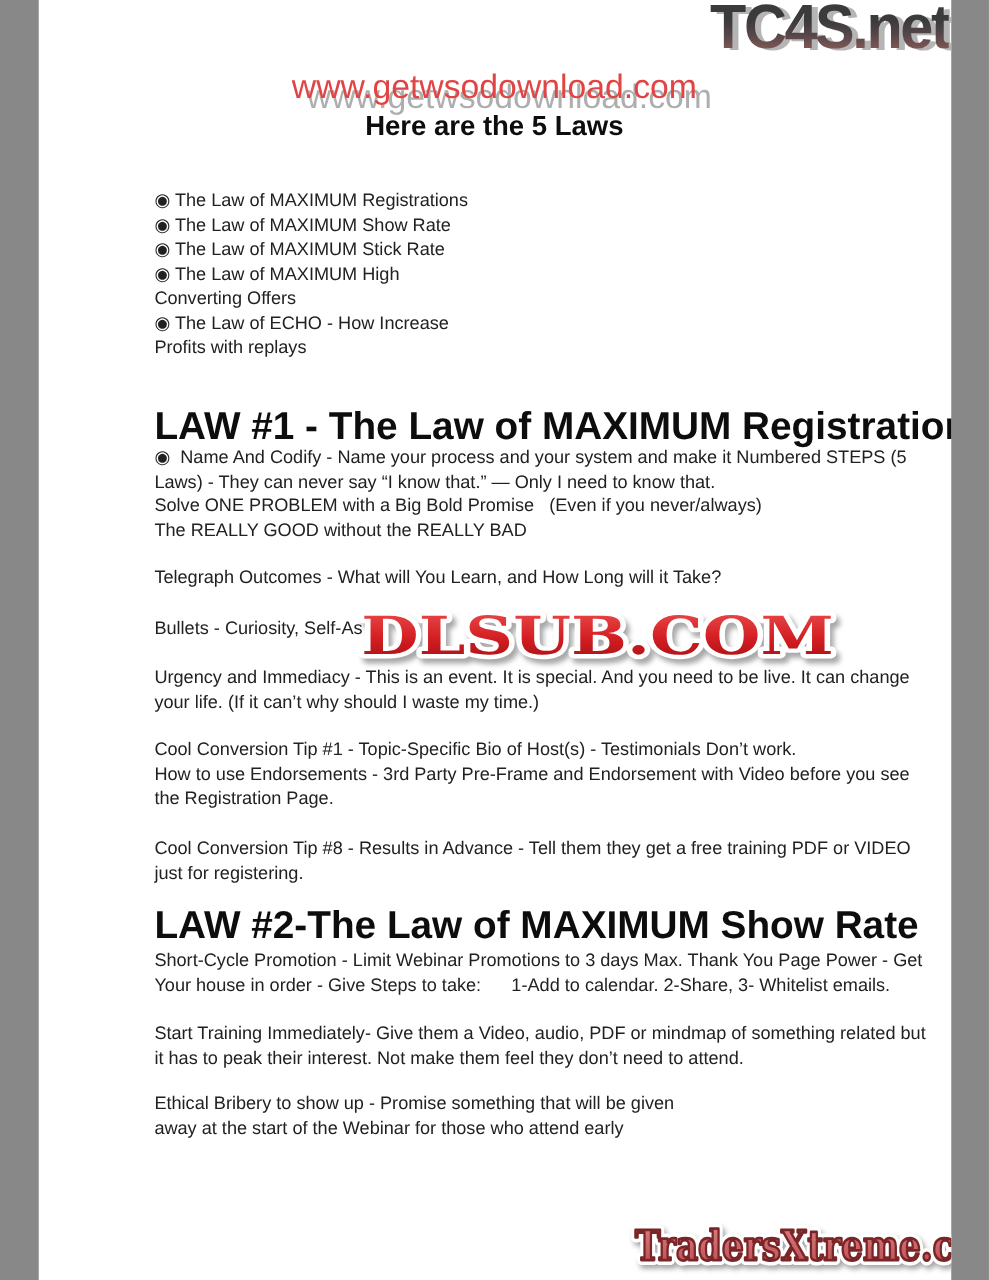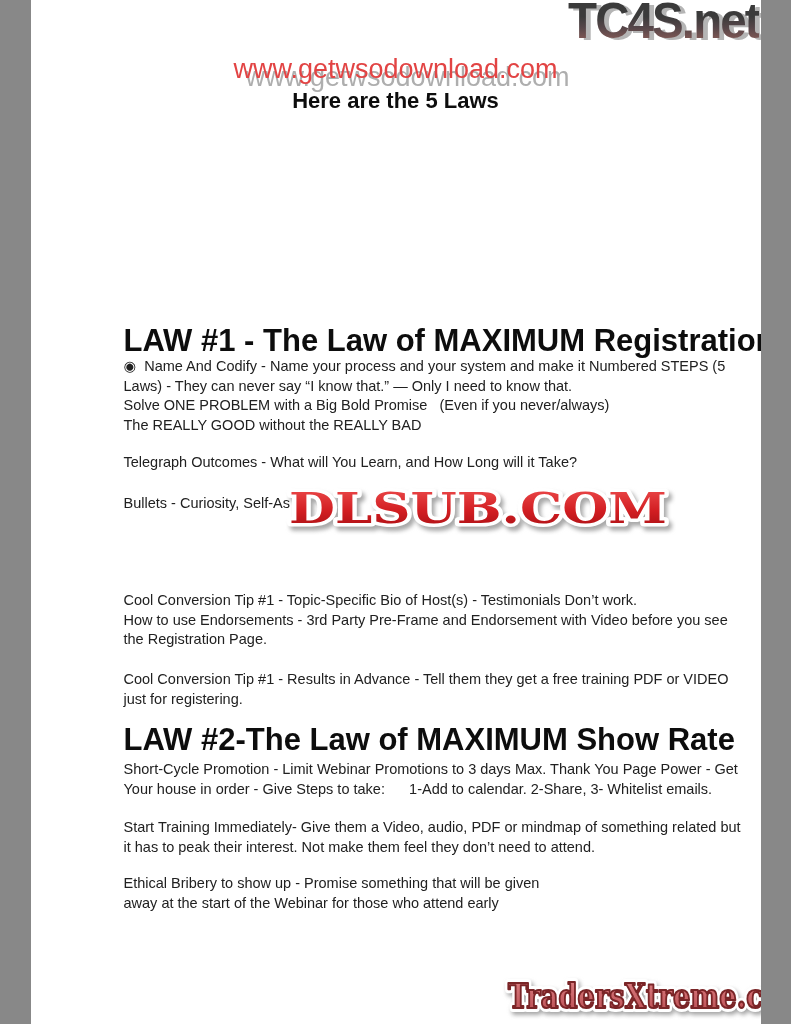--- a/index.html
+++ b/index.html
@@ -85,20 +85,27 @@
     <span class="front">TC4S.net</span>
   </div>
 
   <div class="wm-getwso">
     <span class="ghost">www.getwsodownload.com</span>
     <span class="main">www.getwsodownload.com</span>
   </div>
 
   <div class="doc-title">Here are the 5 Laws</div>
 
+  <div class="textblock b-list">◉ The Law of MAXIMUM Registrations
+◉ The Law of MAXIMUM Show Rate
+◉ The Law of MAXIMUM Stick Rate
+◉ The Law of MAXIMUM High
+Converting Offers
+◉ The Law of ECHO - How Increase
+Profits with replays</div>
 
   <div class="law-heading h-law1">LAW #1 - The Law of MAXIMUM Registrations</div>
   <div class="textblock b-law1p1">◉  Name And Codify - Name your process and your system and make it Numbered STEPS (5
 Laws) - They can never say “I know that.” — Only I need to know that.
 Solve ONE PROBLEM with a Big Bold Promise   (Even if you never/always)
 The REALLY GOOD without the REALLY BAD</div>
   <div class="textblock b-telegraph">Telegraph Outcomes - What will You Learn, and How Long will it Take?</div>
   <div class="textblock b-bullets">Bullets - Curiosity, Self-As</div>
 
   <div class="wm-dlsub">
@@ -107,24 +114,26 @@
         <linearGradient id="gradDlsub" x1="0" y1="0" x2="0" y2="1">
           <stop offset="0" stop-color="#ef5050"></stop>
           <stop offset="0.55" stop-color="#d21e22"></stop>
           <stop offset="1" stop-color="#a30d12"></stop>
         </linearGradient>
       </defs>
       <text x="197" y="40" text-anchor="middle" textLength="378" lengthAdjust="spacingAndGlyphs" font-size="42" fill="url(#gradDlsub)" stroke="#ffffff" stroke-width="7" paint-order="stroke" stroke-linejoin="round" style="filter:drop-shadow(3px 4px 2px rgba(110,110,110,0.6))">DLSUB.COM</text>
     </svg>
   </div>
 
+  <div class="textblock b-urgency">Urgency and Immediacy - This is an event. It is special. And you need to be live. It can change
+your life. (If it can’t why should I waste my time.)</div>
   <div class="textblock b-tip1">Cool Conversion Tip #1 - Topic-Specific Bio of Host(s) - Testimonials Don’t work.
 How to use Endorsements - 3rd Party Pre-Frame and Endorsement with Video before you see
 the Registration Page.</div>
-  <div class="textblock b-tip2">Cool Conversion Tip #1 - Results in Advance - Tell them they get a free training PDF or VIDEO
+  <div class="textblock b-tip2">Cool Conversion Tip #8 - Results in Advance - Tell them they get a free training PDF or VIDEO
 just for registering.</div>
 
   <div class="law-heading h-law2">LAW #2-The Law of MAXIMUM Show Rate</div>
   <div class="textblock b-law2p1">Short-Cycle Promotion - Limit Webinar Promotions to 3 days Max. Thank You Page Power - Get
 Your house in order - Give Steps to take:      1-Add to calendar. 2-Share, 3- Whitelist emails.</div>
   <div class="textblock b-law2p2">Start Training Immediately- Give them a Video, audio, PDF or mindmap of something related but
 it has to peak their interest. Not make them feel they don’t need to attend.</div>
   <div class="textblock b-law2p3">Ethical Bribery to show up - Promise something that will be given
 away at the start of the Webinar for those who attend early</div>
 

